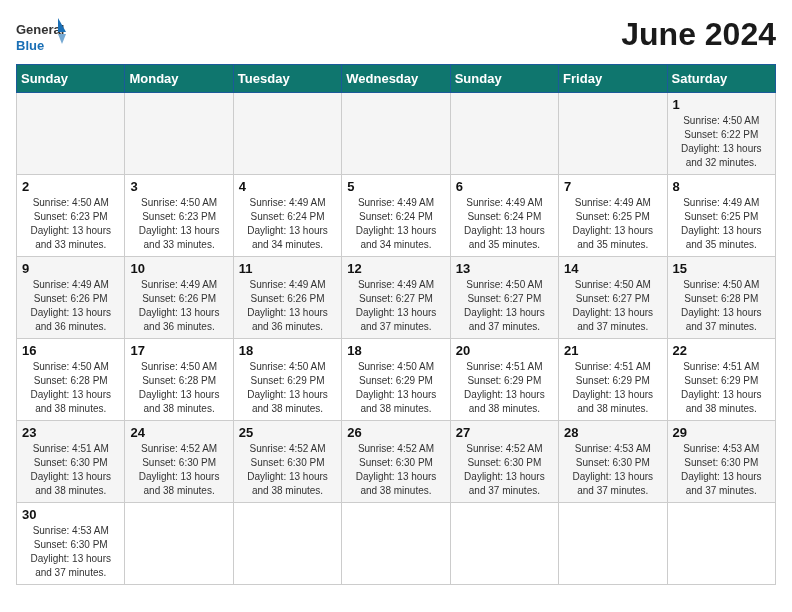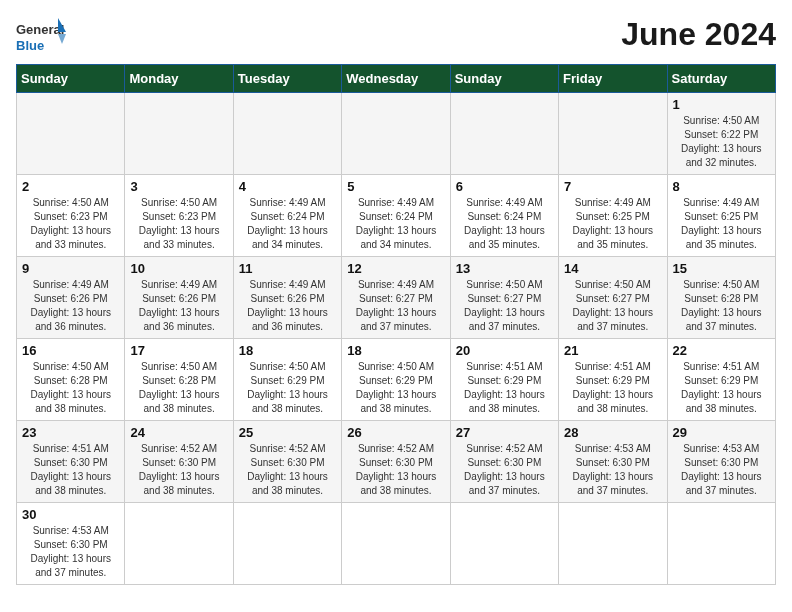--- a/index.html
+++ b/index.html
@@ -32,21 +32,21 @@
     .location {
       font-size: 15px;
       color: #555;
     }
     table {
       width: 100%;
       border-collapse: collapse;
       table-layout: fixed;
     }
     thead th {
-      background-color: #14532d;
+      background-color: #0f766e;
       color: #fff;
       font-size: 13px;
       font-weight: bold;
       padding: 6px 4px;
       text-align: left;
       border: 1px solid #1a5a99;
     }
     tbody td {
       border: 1px solid #ccc;
       vertical-align: top;

